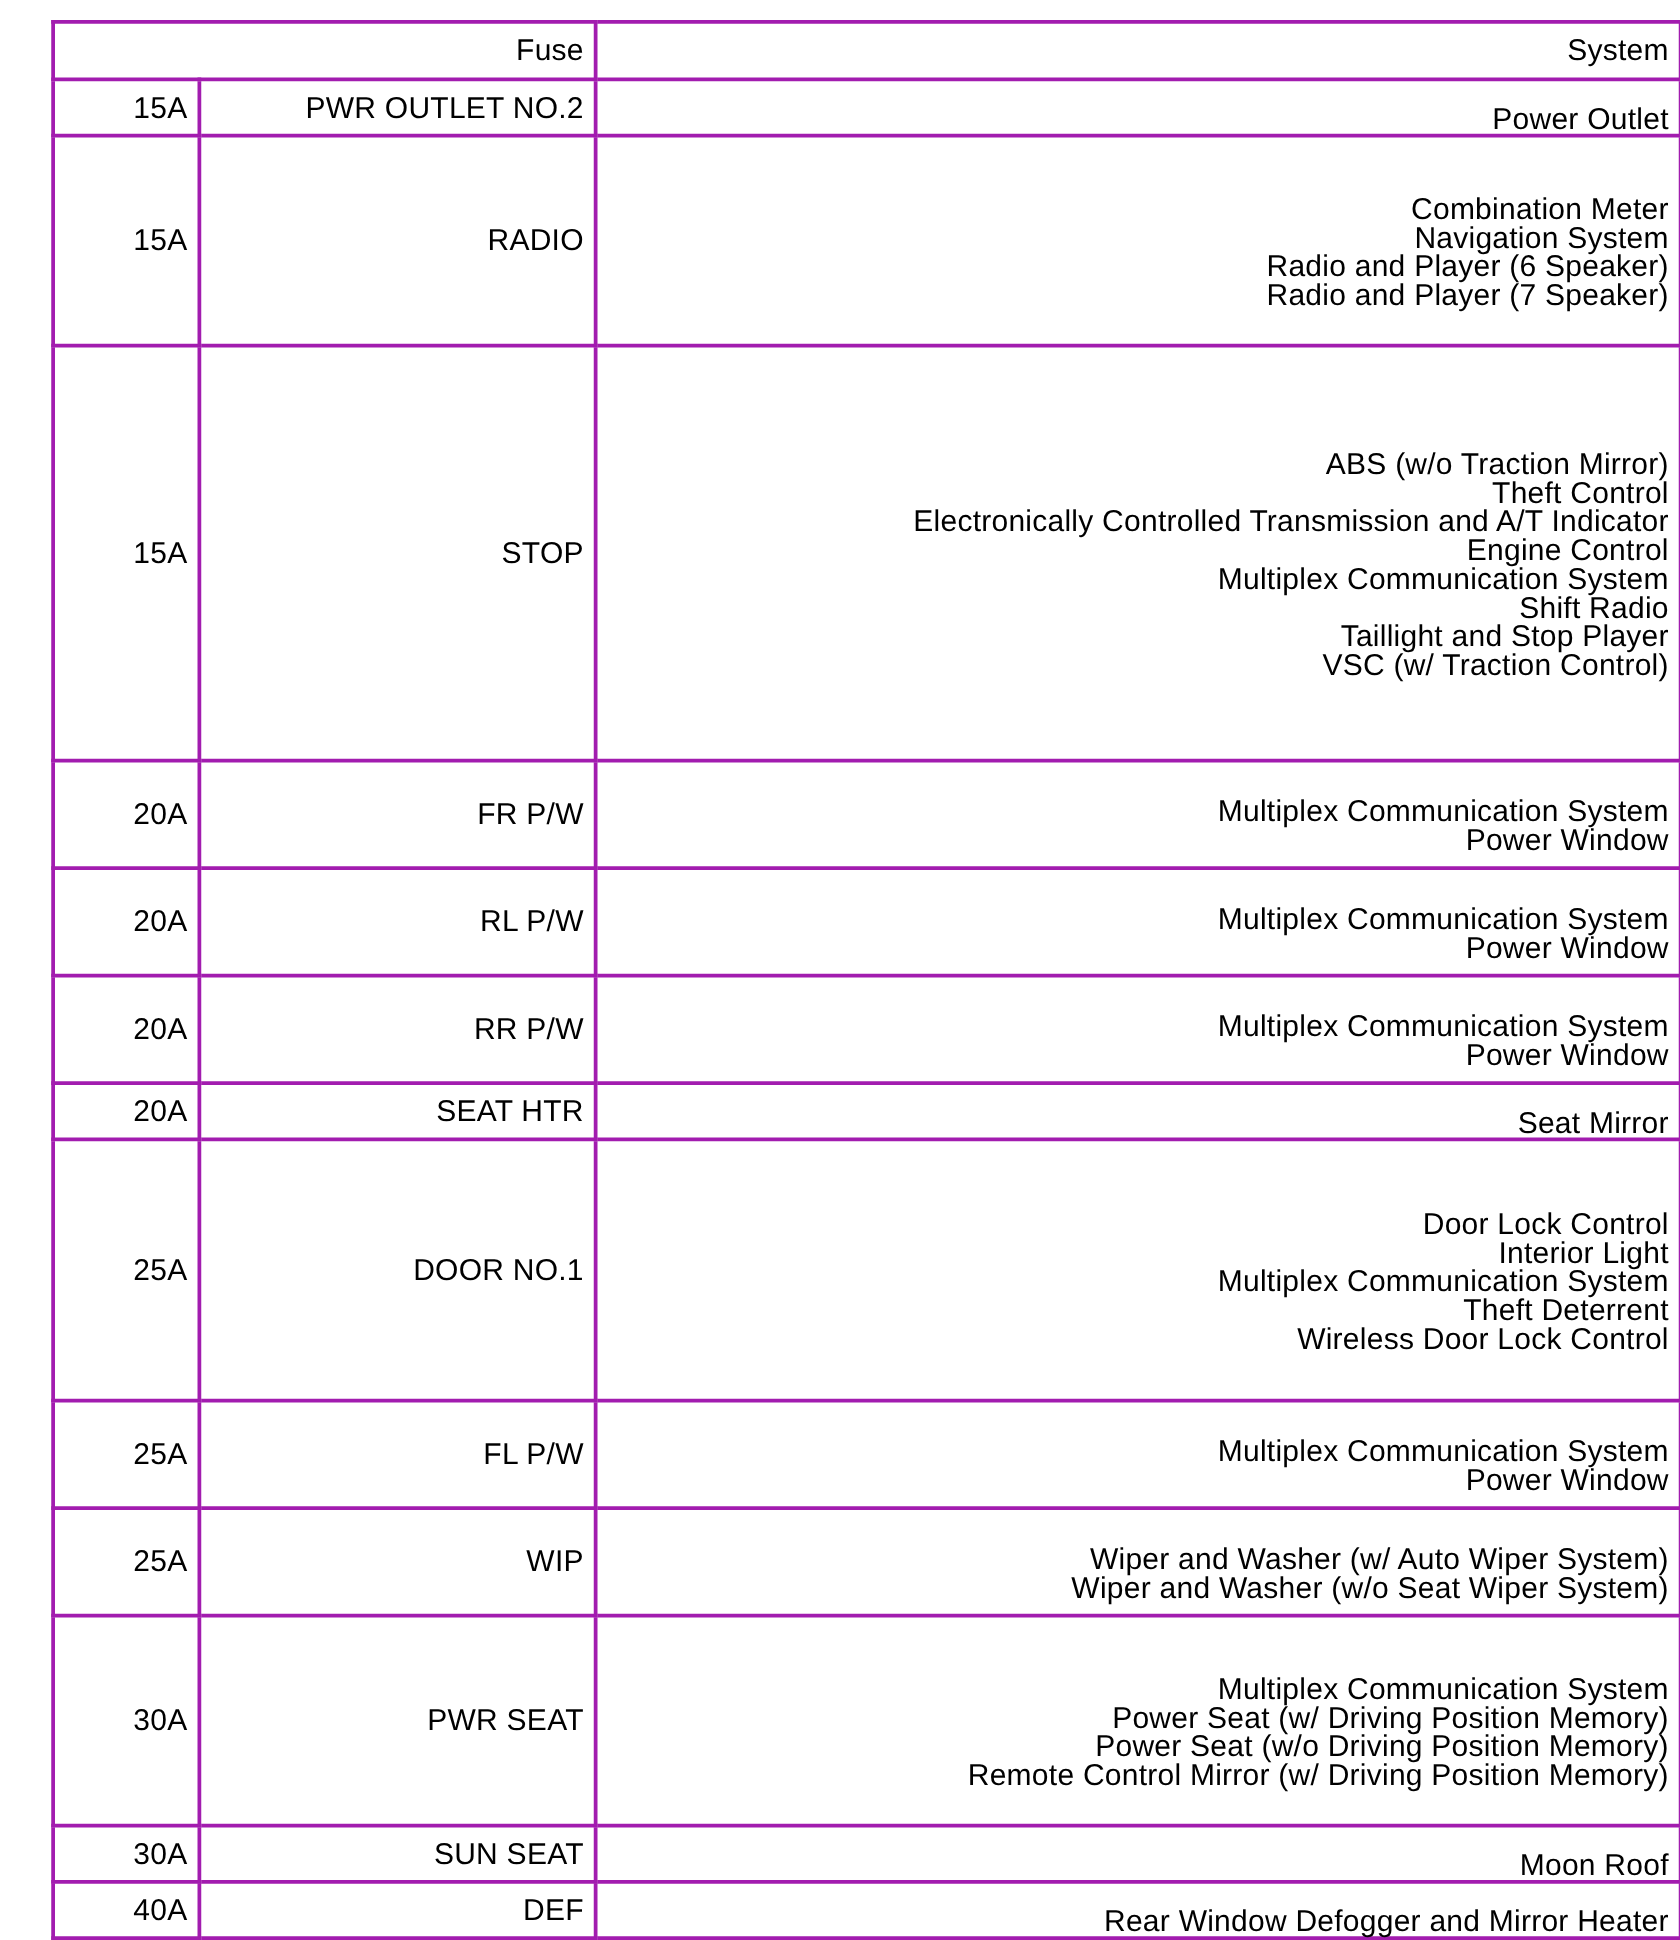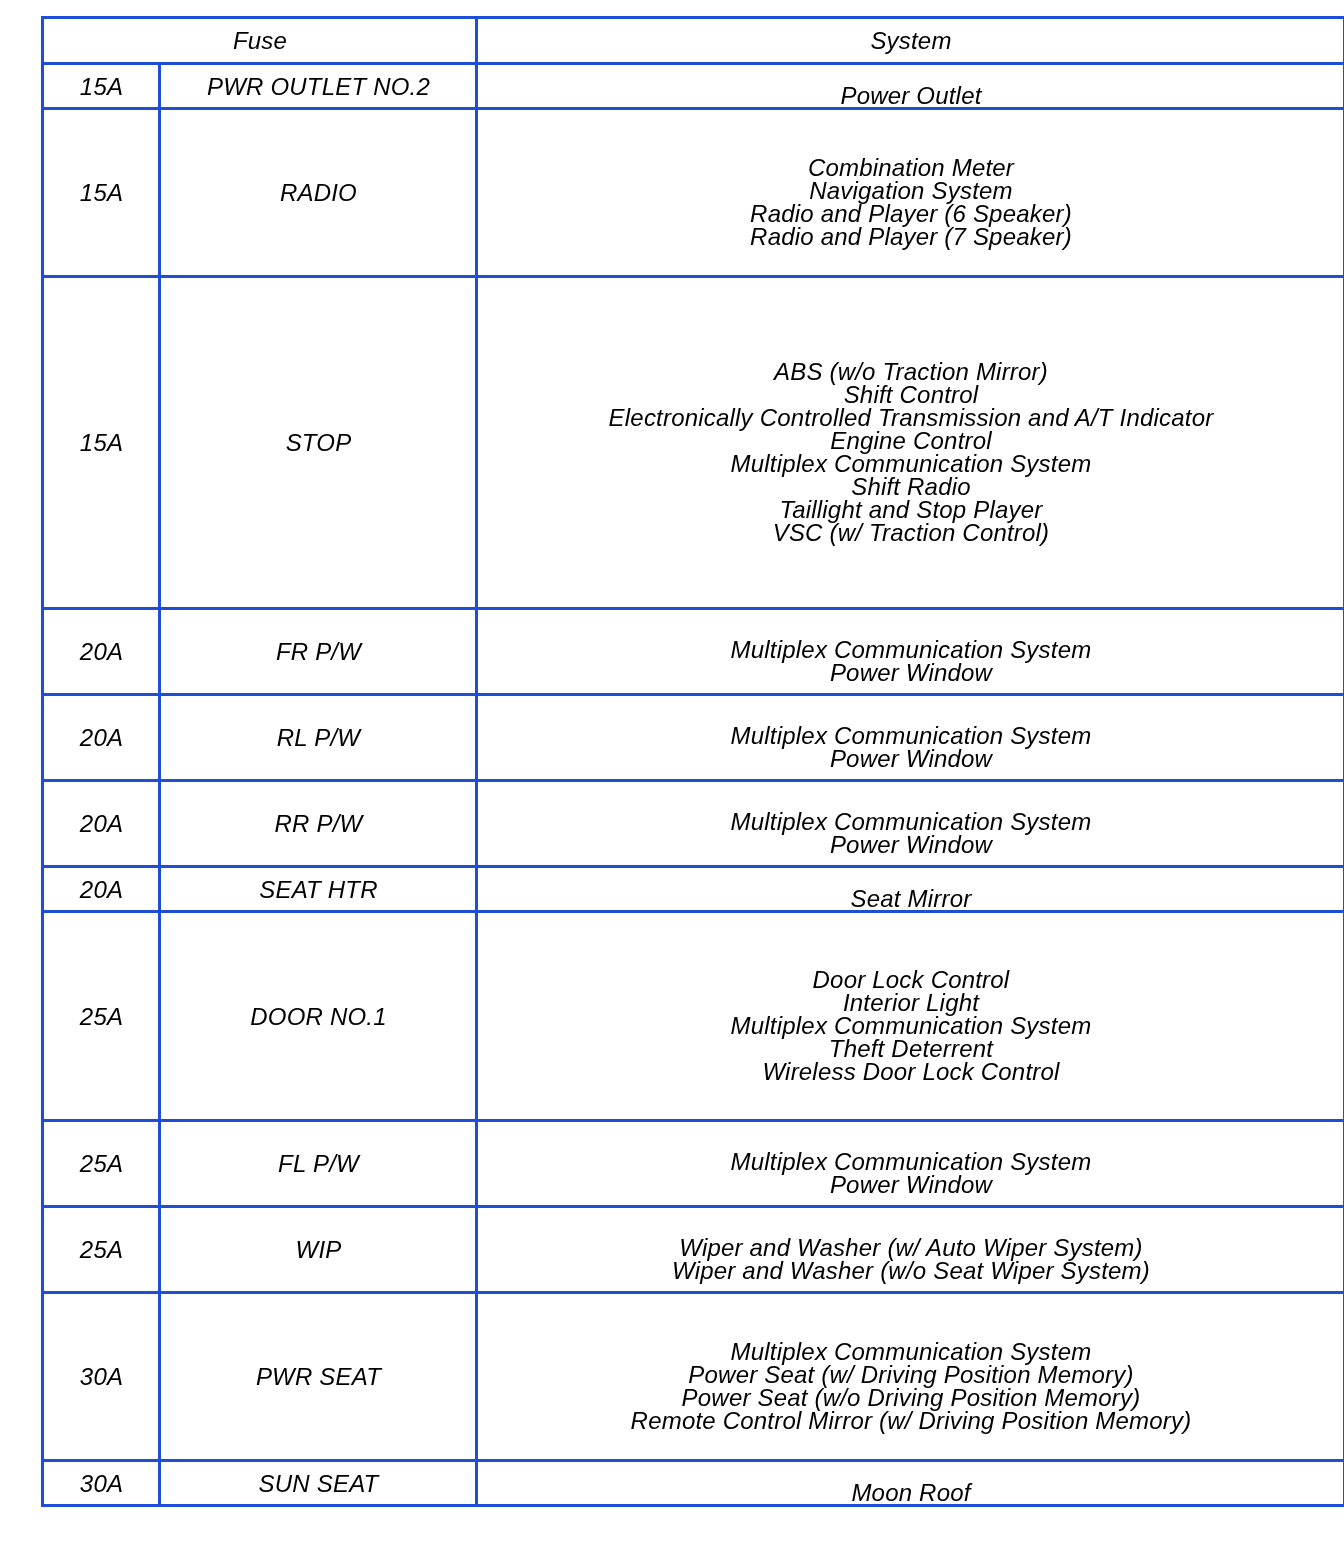--- a/index.html
+++ b/index.html
@@ -4,22 +4,22 @@
 <style>
   html, body { margin: 0; padding: 0; background: #ffffff; }
   body { width: 1344px; height: 1552px; position: relative; overflow: hidden;
          font-family: "Liberation Sans", sans-serif; color: #000; }
   table.fuse-table {
     position: absolute; left: 41px; top: 16px; width: 1302px;
     border-collapse: collapse; table-layout: fixed;
     font-size: 24px; letter-spacing: 0.2px;
   }
   table.fuse-table td, table.fuse-table th {
-    border: 3px solid #1d4ed8; padding: 0 8px 0 9px; vertical-align: middle;
-    font-weight: normal; text-align: center; line-height: 41px; font-style: italic;
+    border: 3px solid #a21caf; padding: 0 8px 0 9px; vertical-align: middle;
+    font-weight: normal; text-align: right; line-height: 41px;
   }
   th.fuse-head { text-align: center; }
   col.c-amp { width: 117px; }
   col.c-name { width: 317px; }
   col.c-sys { width: 868px; }
   .sys-line { display: block; height: 23px; line-height: 41px; white-space: nowrap; }
   td.sys-cell { padding-top: 0; padding-bottom: 1px; }
 </style>
 </head>
 <body>
@@ -52,21 +52,21 @@
           <span class="sys-line">Navigation System</span>
           <span class="sys-line">Radio and Player (6 Speaker)</span>
           <span class="sys-line">Radio and Player (7 Speaker)</span>
         </td>
       </tr>
       <tr style="height: 332px;">
         <td>15A</td>
         <td>STOP</td>
         <td class="sys-cell">
           <span class="sys-line">ABS (w/o Traction Mirror)</span>
-          <span class="sys-line">Shift Control</span>
+          <span class="sys-line">Theft Control</span>
           <span class="sys-line">Electronically Controlled Transmission and A/T Indicator</span>
           <span class="sys-line">Engine Control</span>
           <span class="sys-line">Multiplex Communication System</span>
           <span class="sys-line">Shift Radio</span>
           <span class="sys-line">Taillight and Stop Player</span>
           <span class="sys-line">VSC (w/ Traction Control)</span>
         </td>
       </tr>
       <tr style="height: 86px;">
         <td>20A</td>
@@ -136,14 +136,21 @@
           <span class="sys-line">Remote Control Mirror (w/ Driving Position Memory)</span>
         </td>
       </tr>
       <tr style="height: 45px;">
         <td>30A</td>
         <td>SUN SEAT</td>
         <td class="sys-cell">
           <span class="sys-line">Moon Roof</span>
         </td>
       </tr>
+      <tr style="height: 45px;">
+        <td>40A</td>
+        <td>DEF</td>
+        <td class="sys-cell">
+          <span class="sys-line">Rear Window Defogger and Mirror Heater</span>
+        </td>
+      </tr>
     </tbody>
 </table>
 
 </body></html>

